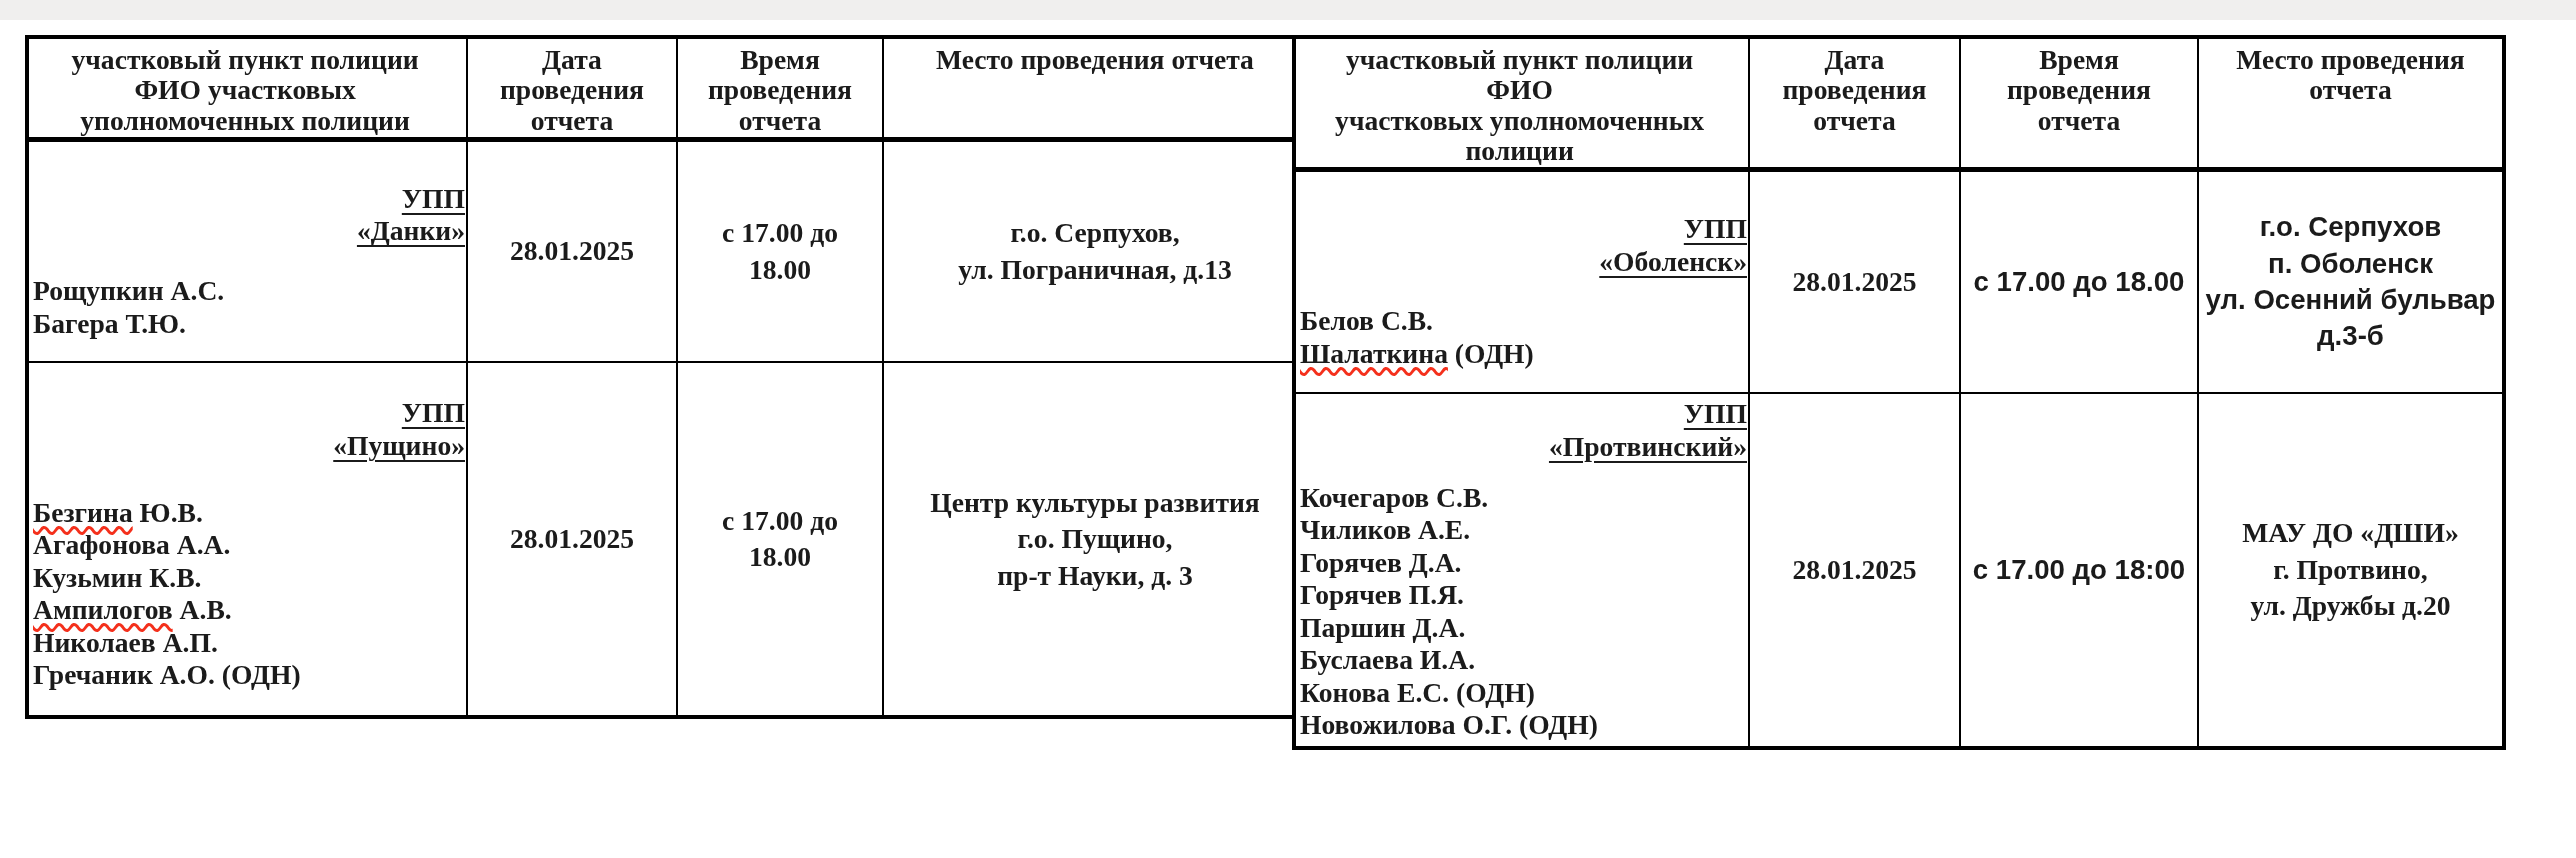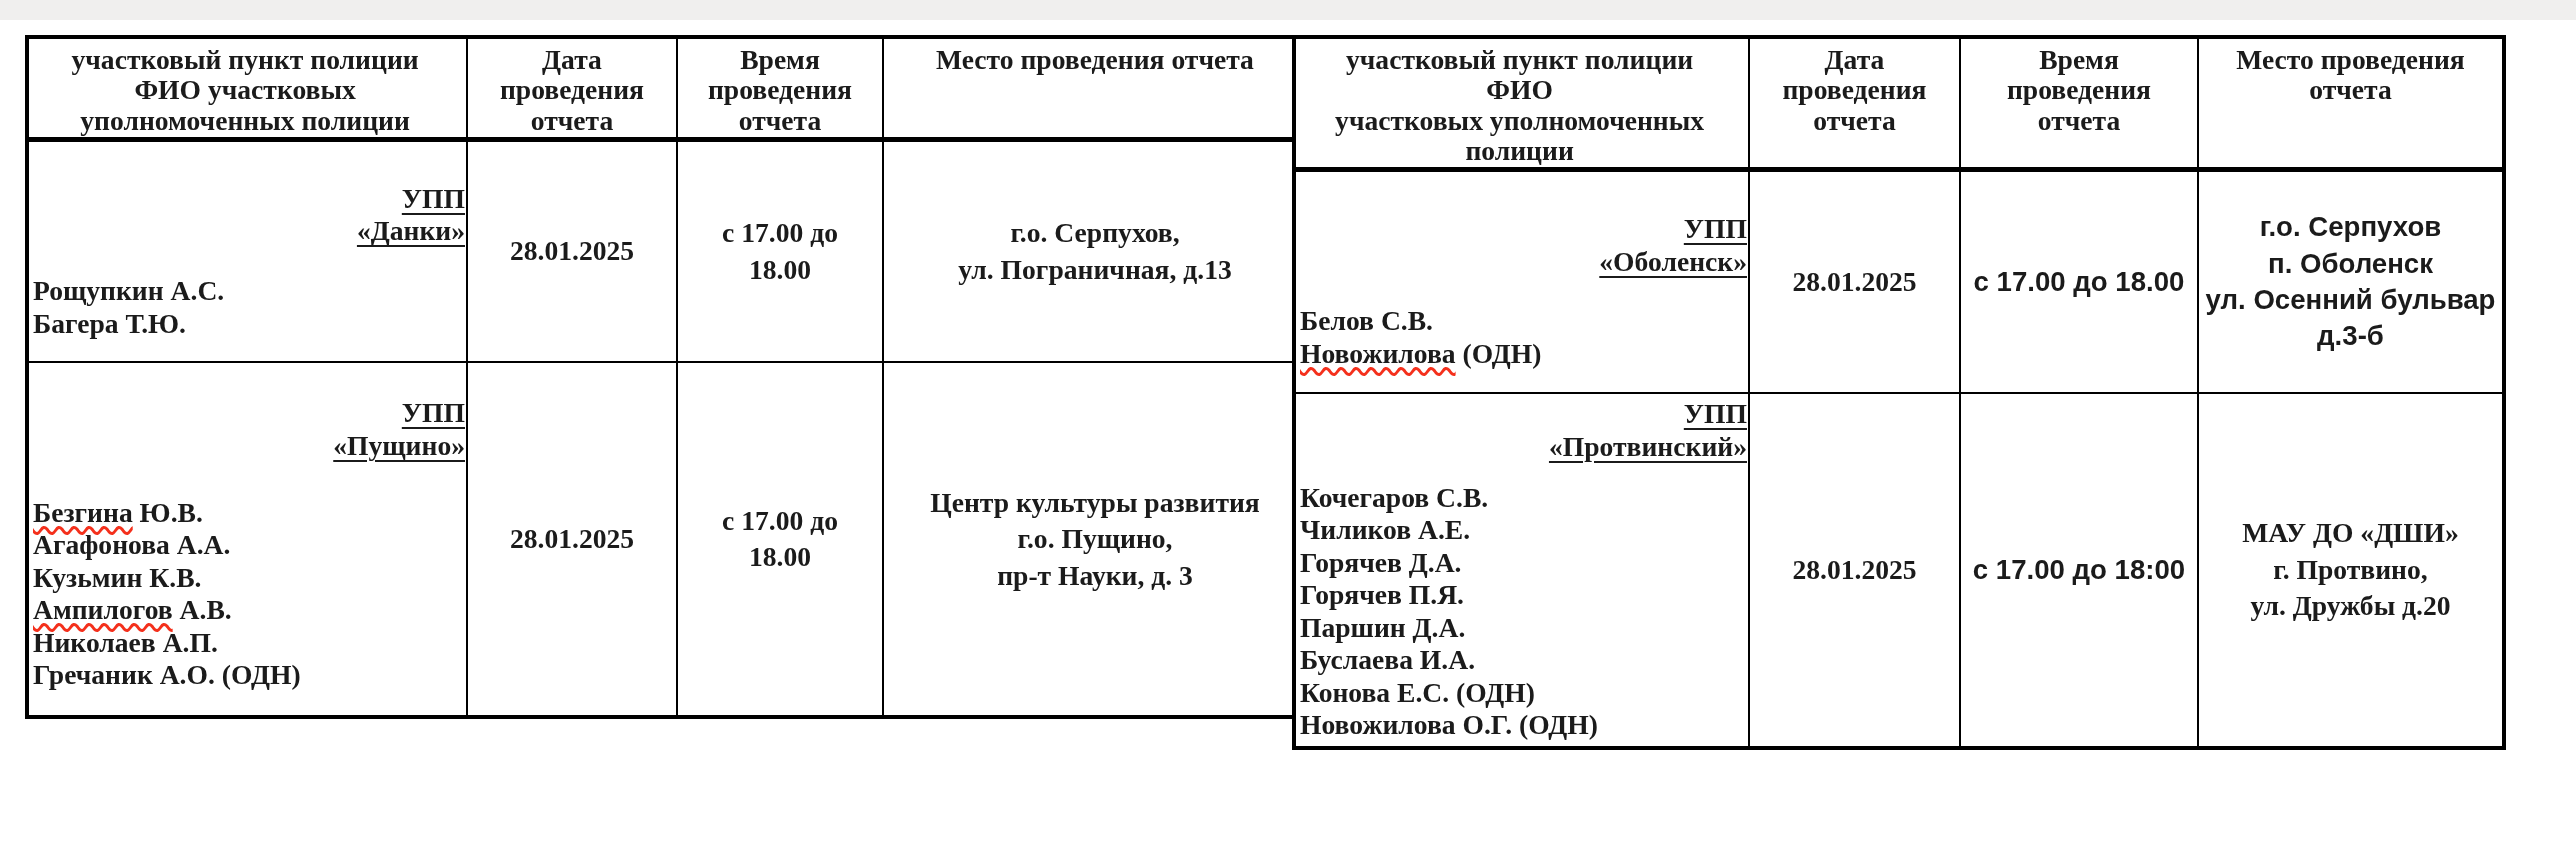--- a/index.html
+++ b/index.html
@@ -165,21 +165,21 @@
 отчета</td>
       <td>Место проведения
 отчета</td>
     </tr>
     <tr style="height:223px">
       <td class="station pt-lg">
         <div class="upp">УПП
 «Оболенск»</div>
         <div class="names">
           <div class="nm"><span class="miss"></span><span>Белов С.В.</span></div>
-          <div class="nm"><span class="miss">Новожилова</span><span> (ОДН)</span></div>
+          <div class="nm"><span class="miss">Шалаткина</span><span> (ОДН)</span></div>
         </div>
       </td>
       <td class="c-mid">28.01.2025</td>
       <td class="c-mid sans">с 17.00 до 18.00</td>
       <td class="c-mid sans">г.о. Серпухов
 п. Оболенск
 ул. Осенний бульвар
 д.3-б</td>
     </tr>
     <tr style="height:355px">

